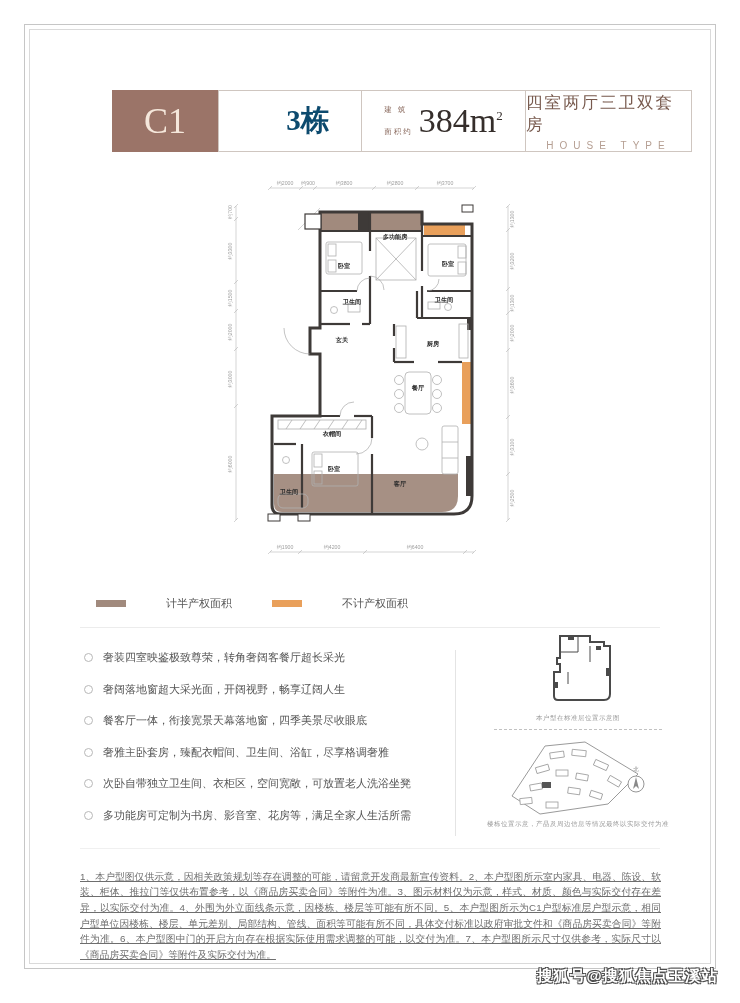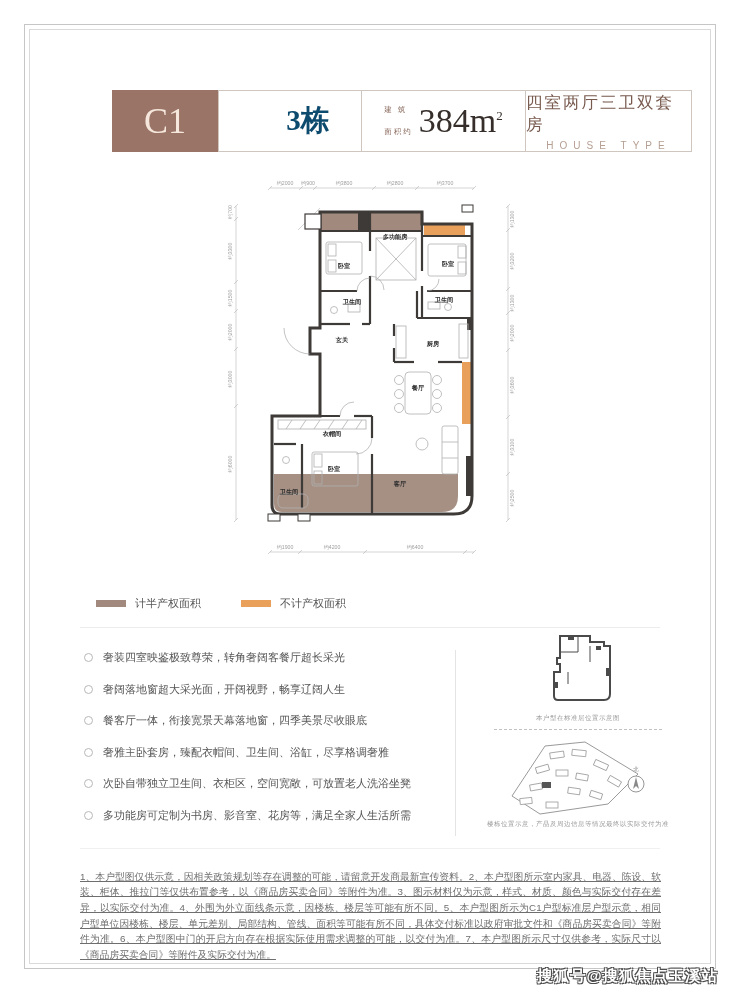--- a/index.html
+++ b/index.html
@@ -23,21 +23,21 @@
   .h-area-label{display:flex;flex-direction:column;gap:12px;font-size:7.5px;color:#8a6a5e;
     letter-spacing:2px;text-align:justify;}
   .h-area-value{font-family:"Liberation Serif","DejaVu Serif",serif;font-size:34px;color:#352e2b;line-height:1;}
   .h-area-value sup{font-size:13px;}
   .h-type{flex:1;flex-direction:column;gap:4px;}
   .h-type-cn{font-size:16.5px;color:#77594d;letter-spacing:2px;}
   .h-type-en{font-size:10px;color:#b59e92;letter-spacing:6px;}
   
   .legend{left:96px;top:596px;display:flex;align-items:center;font-size:11px;color:#555;}
   .sw{width:30px;height:7px;display:inline-block;margin-right:9px;}
-  .legend-item{display:flex;align-items:center;}
+  .legend-item{display:flex;align-items:center;gap:31px;}
   .legend-item + .legend-item{margin-left:40px;}
   .rule{height:1px;background:#ececec;}
   .rule1{left:80px;top:627px;width:580px;}
   .rule2{left:80px;top:848px;width:580px;background:#f0f0f0;}
   .vrule{left:455px;top:650px;width:1px;height:186px;background:#e4e4e4;}
   
   .features{left:84px;top:645px;width:362px;}
   .feat{display:flex;align-items:flex-start;height:31.6px;box-sizing:border-box;padding-top:6px;text-align:center;}
   .bullet{width:7px;height:7px;border:1.4px solid #b8b8b8;border-radius:50%;flex:0 0 auto;
     margin:2px 10px 0 0;}

